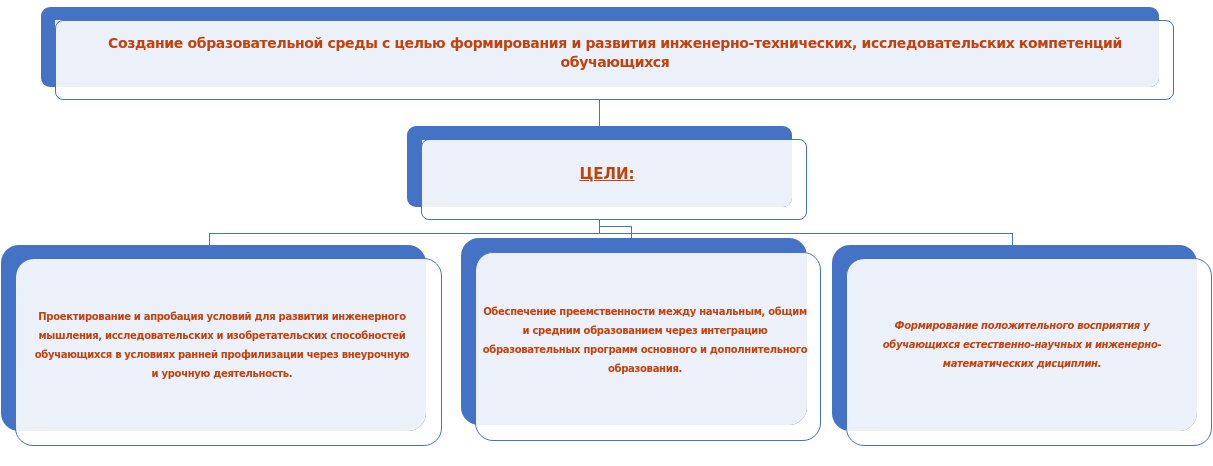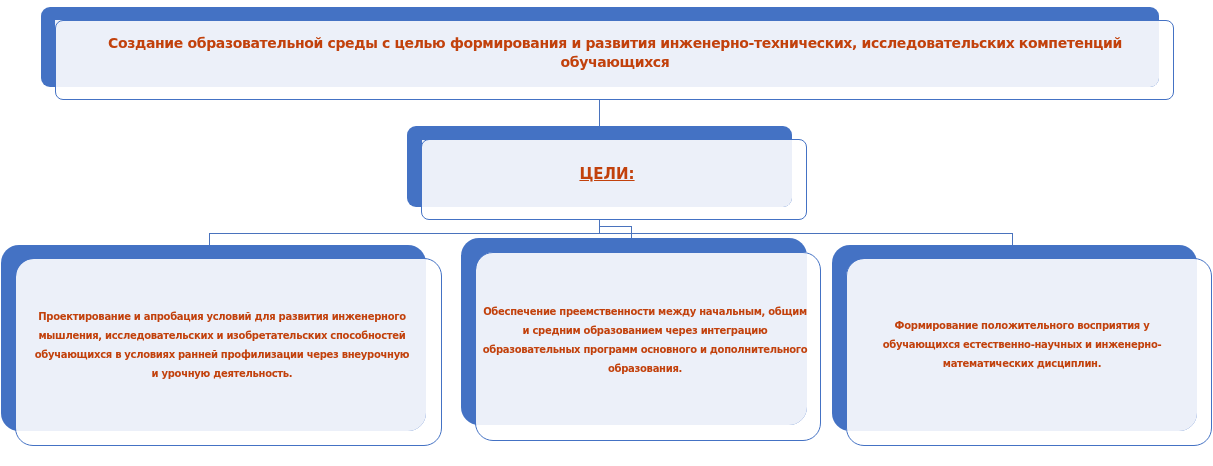--- a/index.html
+++ b/index.html
@@ -53,14 +53,14 @@
   <div class="back" style="left:461px; top:238px; width:346px; height:187px; border-radius:18px;"></div>
   <div class="front" style="left:476px; top:252px; width:331px; height:173px; border-radius:18px 0 18px 0;"></div>
   <div class="outline" style="left:475px; top:252px; width:346px; height:189px; border-radius:18px;"></div>
   <div class="text t-child" style="left:480px; top:262px; width:330px; height:155px; padding:0 2px;">Обеспечение преемственности между начальным, общим и средним образованием через интеграцию образовательных программ основного и дополнительного образования.</div>
 </div>
 
 <div>
   <div class="back" style="left:832px; top:245px; width:365px; height:186px; border-radius:18px;"></div>
   <div class="front" style="left:846px; top:259px; width:351px; height:172px; border-radius:18px 0 18px 0;"></div>
   <div class="outline" style="left:846px; top:258px; width:366px; height:188px; border-radius:18px;"></div>
-  <div class="text t-child" style="left:852px; top:262px; width:340px; height:165px; padding:0 6px;">Формирование положительного восприятия у обучающихся естественно-научных и инженерно-математических дисциплин.</div>
+  <div class="text t-child" style="left:852px; top:262px; width:340px; height:165px; padding:0 6px;font-style:italic;">Формирование положительного восприятия у обучающихся естественно-научных и инженерно-математических дисциплин.</div>
 </div>
 
 </body></html>

